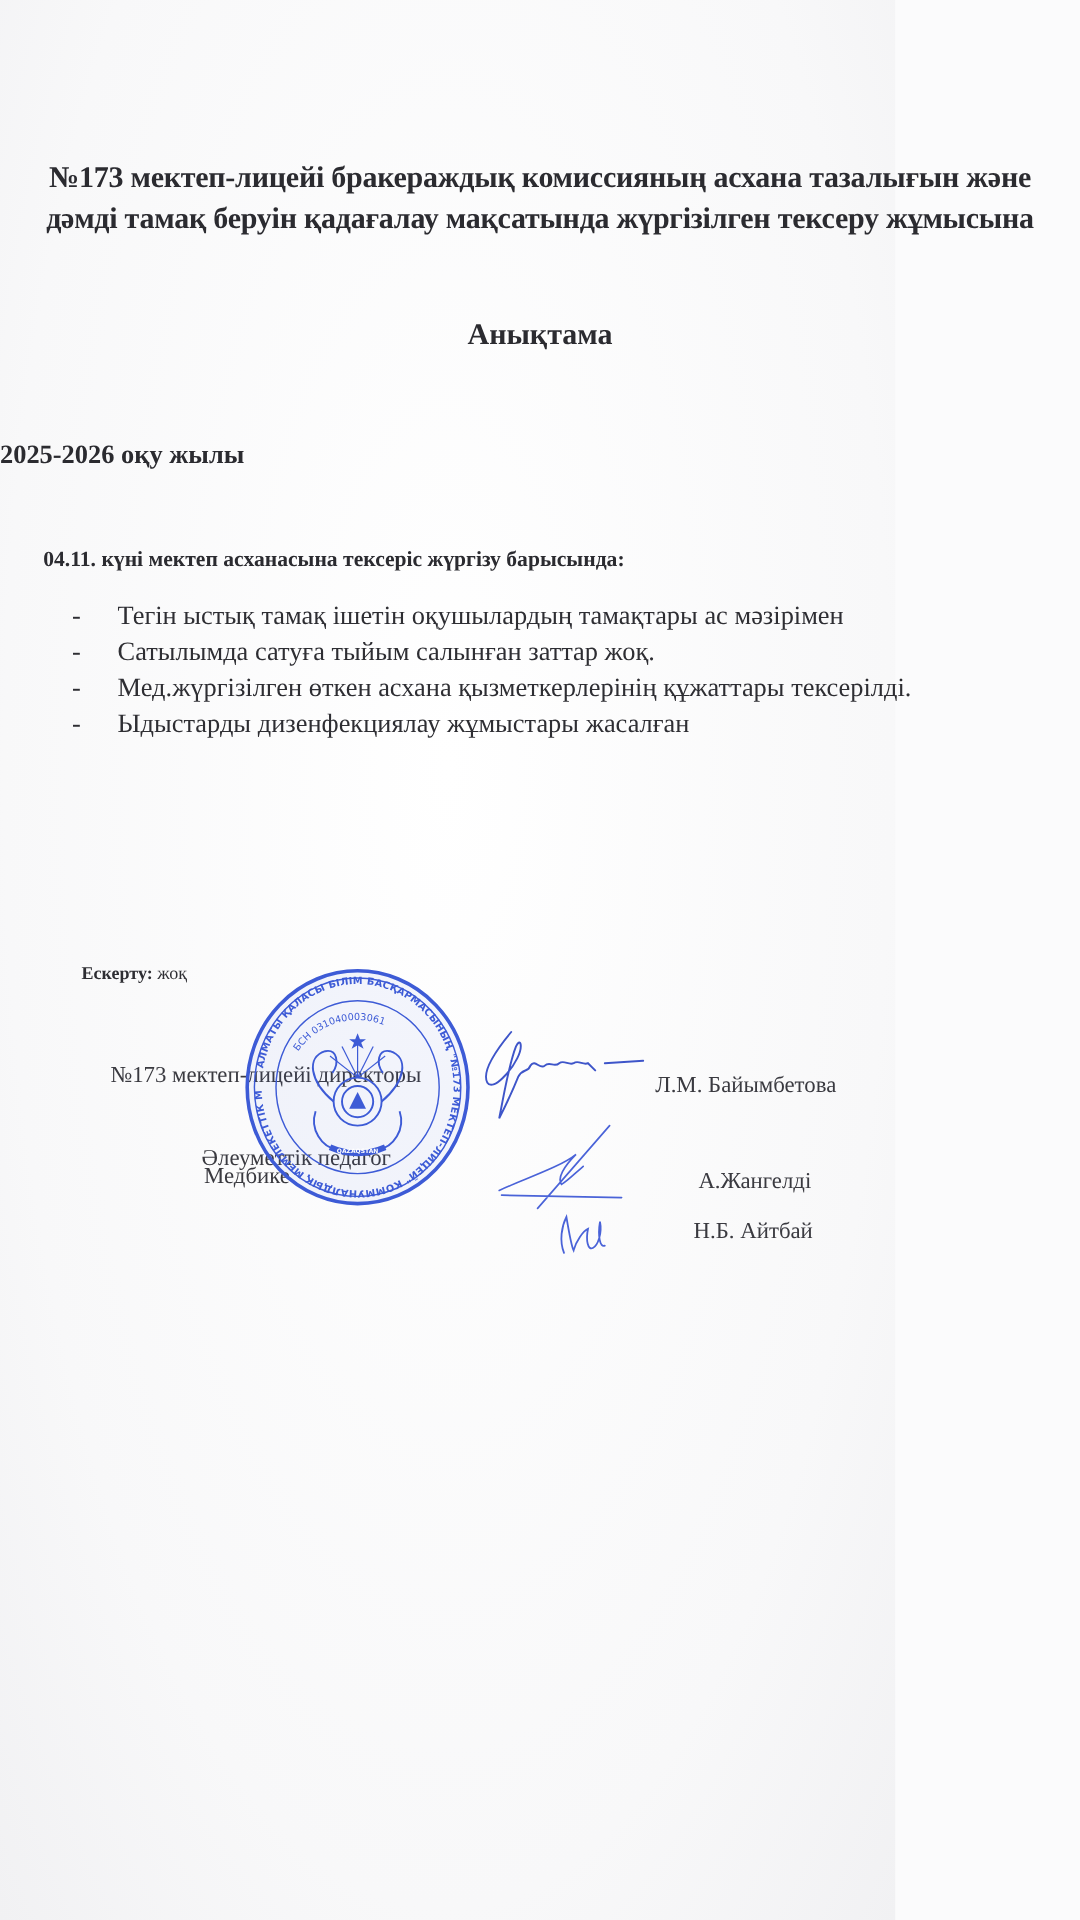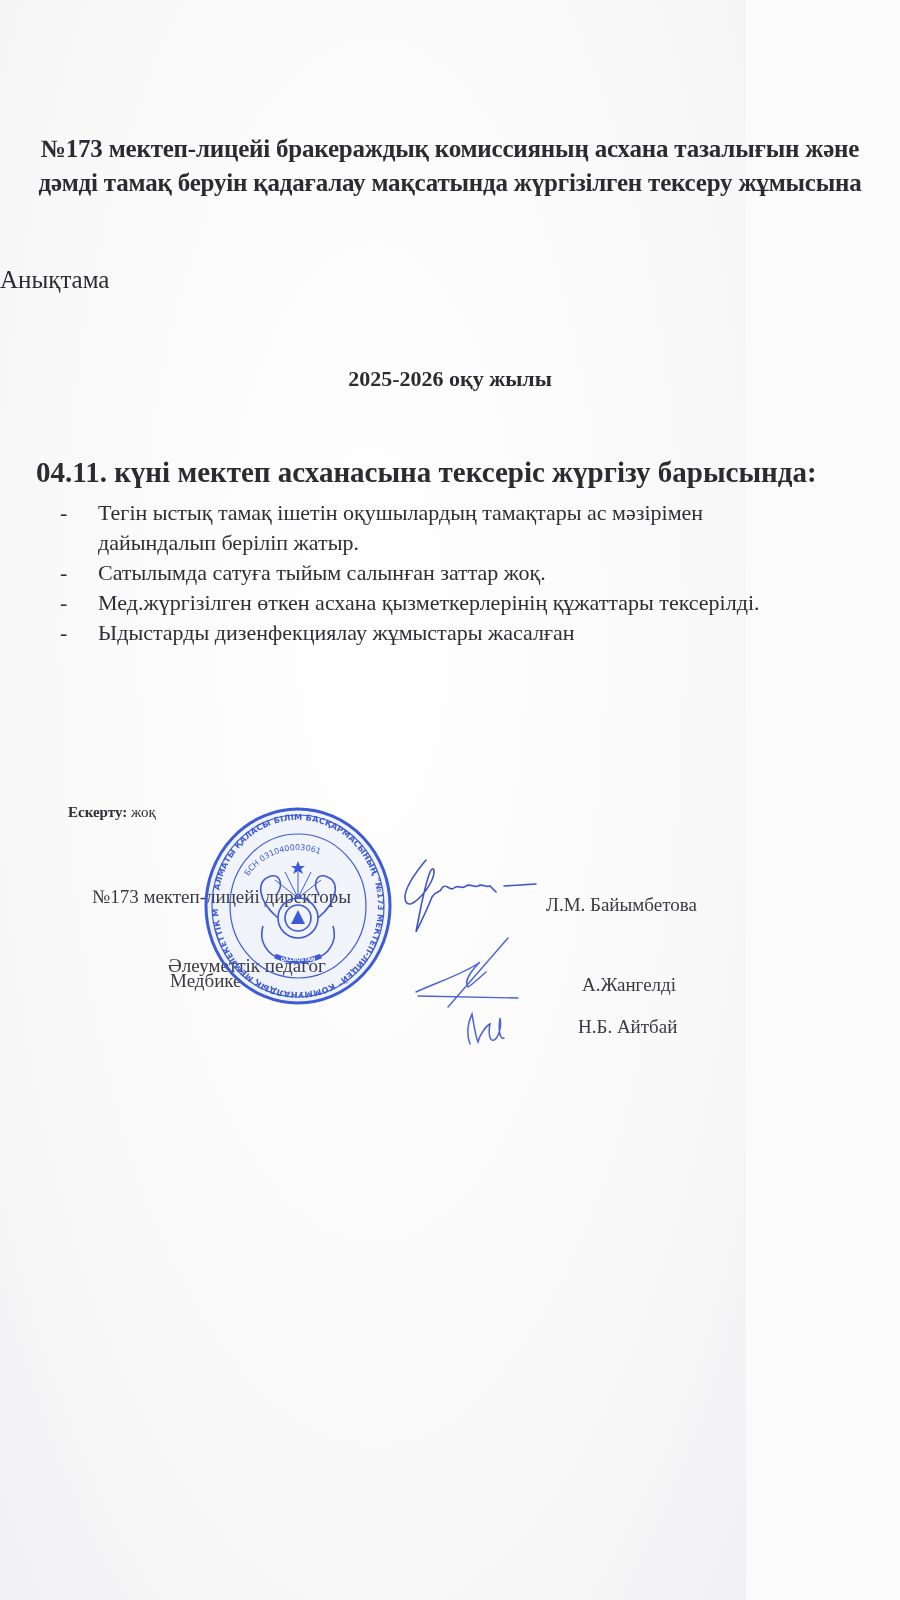--- a/index.html
+++ b/index.html
@@ -32,40 +32,41 @@
       line-height: 34px;
       color: #2b2b30;
       letter-spacing: -0.2px;
     }
     .title-block div { white-space: nowrap; }
     .doc-type {
       position: absolute;
       top: 266px;
       left: 0;
       width: 900px;
-      font-weight: normal;
+      text-align: center;
+      font-weight: bold;
       font-size: 25px;
       color: #2b2b30;
     }
     .year {
       position: absolute;
       top: 366px;
       left: 0;
       width: 900px;
-      text-align: center;
+      text-align: left;
       font-weight: bold;
       font-size: 22px;
       color: #2b2b30;
     }
     .intro {
       position: absolute;
       top: 456px;
       left: 36px;
       font-weight: bold;
-      font-size: 29px;
+      font-size: 18px;
       color: #2b2b30;
       white-space: nowrap;
     }
     .findings {
       position: absolute;
       top: 498px;
       left: 60px;
       width: 800px;
       margin: 0;
       padding: 0;
@@ -121,21 +122,20 @@
   <div class="doc-type">Анықтама</div>
 
   <div class="year">2025-2026 оқу жылы</div>
 
   <div class="intro">04.11. күні мектеп асханасына тексеріс жүргізу барысында:</div>
 
   <ul class="findings">
     <li>
       <span class="dash">-</span>
       <span>Тегін ыстық тамақ ішетін оқушылардың тамақтары ас мәзірімен</span><br>
-      <span>дайындалып беріліп жатыр.</span>
     </li>
     <li>
       <span class="dash">-</span>
       <span>Сатылымда сатуға тыйым салынған заттар жоқ.</span>
     </li>
     <li>
       <span class="dash">-</span>
       <span>Мед.жүргізілген өткен асхана қызметкерлерінің құжаттары тексерілді.</span>
     </li>
     <li>

